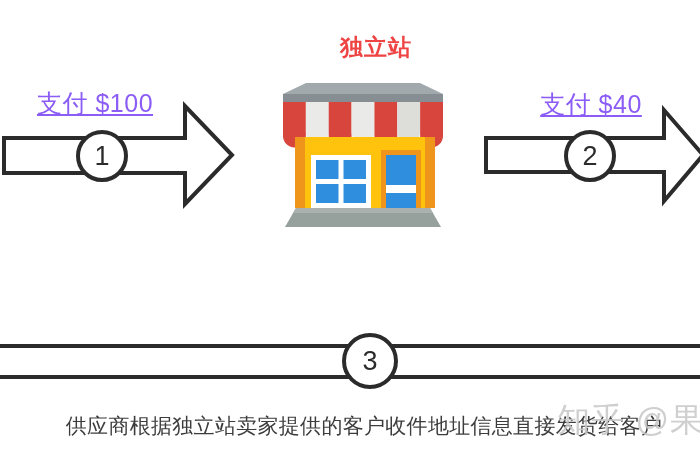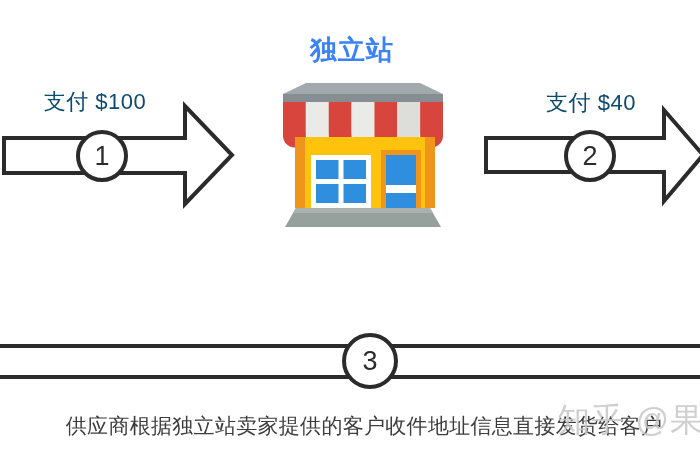--- a/index.html
+++ b/index.html
@@ -3,26 +3,26 @@
 <meta charset="utf-8">
 <style>
   html,body{margin:0;padding:0;background:#fff;}
   .canvas{
     position:relative;width:700px;height:470px;background:#ffffff;overflow:hidden;
     font-family:"Liberation Sans","DejaVu Sans",sans-serif;color:#3a3a3a;
   }
   .abs{position:absolute;}
   svg{display:block;}
   .title{
-    left:282px;top:32px;width:140px;text-align:center;
-    font-size:27px;font-weight:600;color:#3b82f6;letter-spacing:1px;
+    left:306px;top:32px;width:140px;text-align:center;
+    font-size:23px;font-weight:600;color:#ef4444;letter-spacing:1px;
   }
   .flow-label{
     top:87px;width:160px;text-align:center;
-    font-size:22px;font-weight:500;color:#0c4a6e;letter-spacing:0.5px;white-space:nowrap;
+    font-size:25px;font-weight:500;color:#8b5cf6;letter-spacing:0.5px;white-space:nowrap;text-decoration:underline;
   }
   .flow-label.left{left:15px;}
   .flow-label.right{left:511px;top:88px;}
   .step-num{
     color:#2b2b2b;font-size:27px;font-weight:400;text-align:center;line-height:32px;
   }
   .step-1{left:78px;top:140px;width:48px;}
   .step-2{left:566px;top:140px;width:48px;}
   .step-3{left:344px;top:345px;width:52px;}
   .caption{

